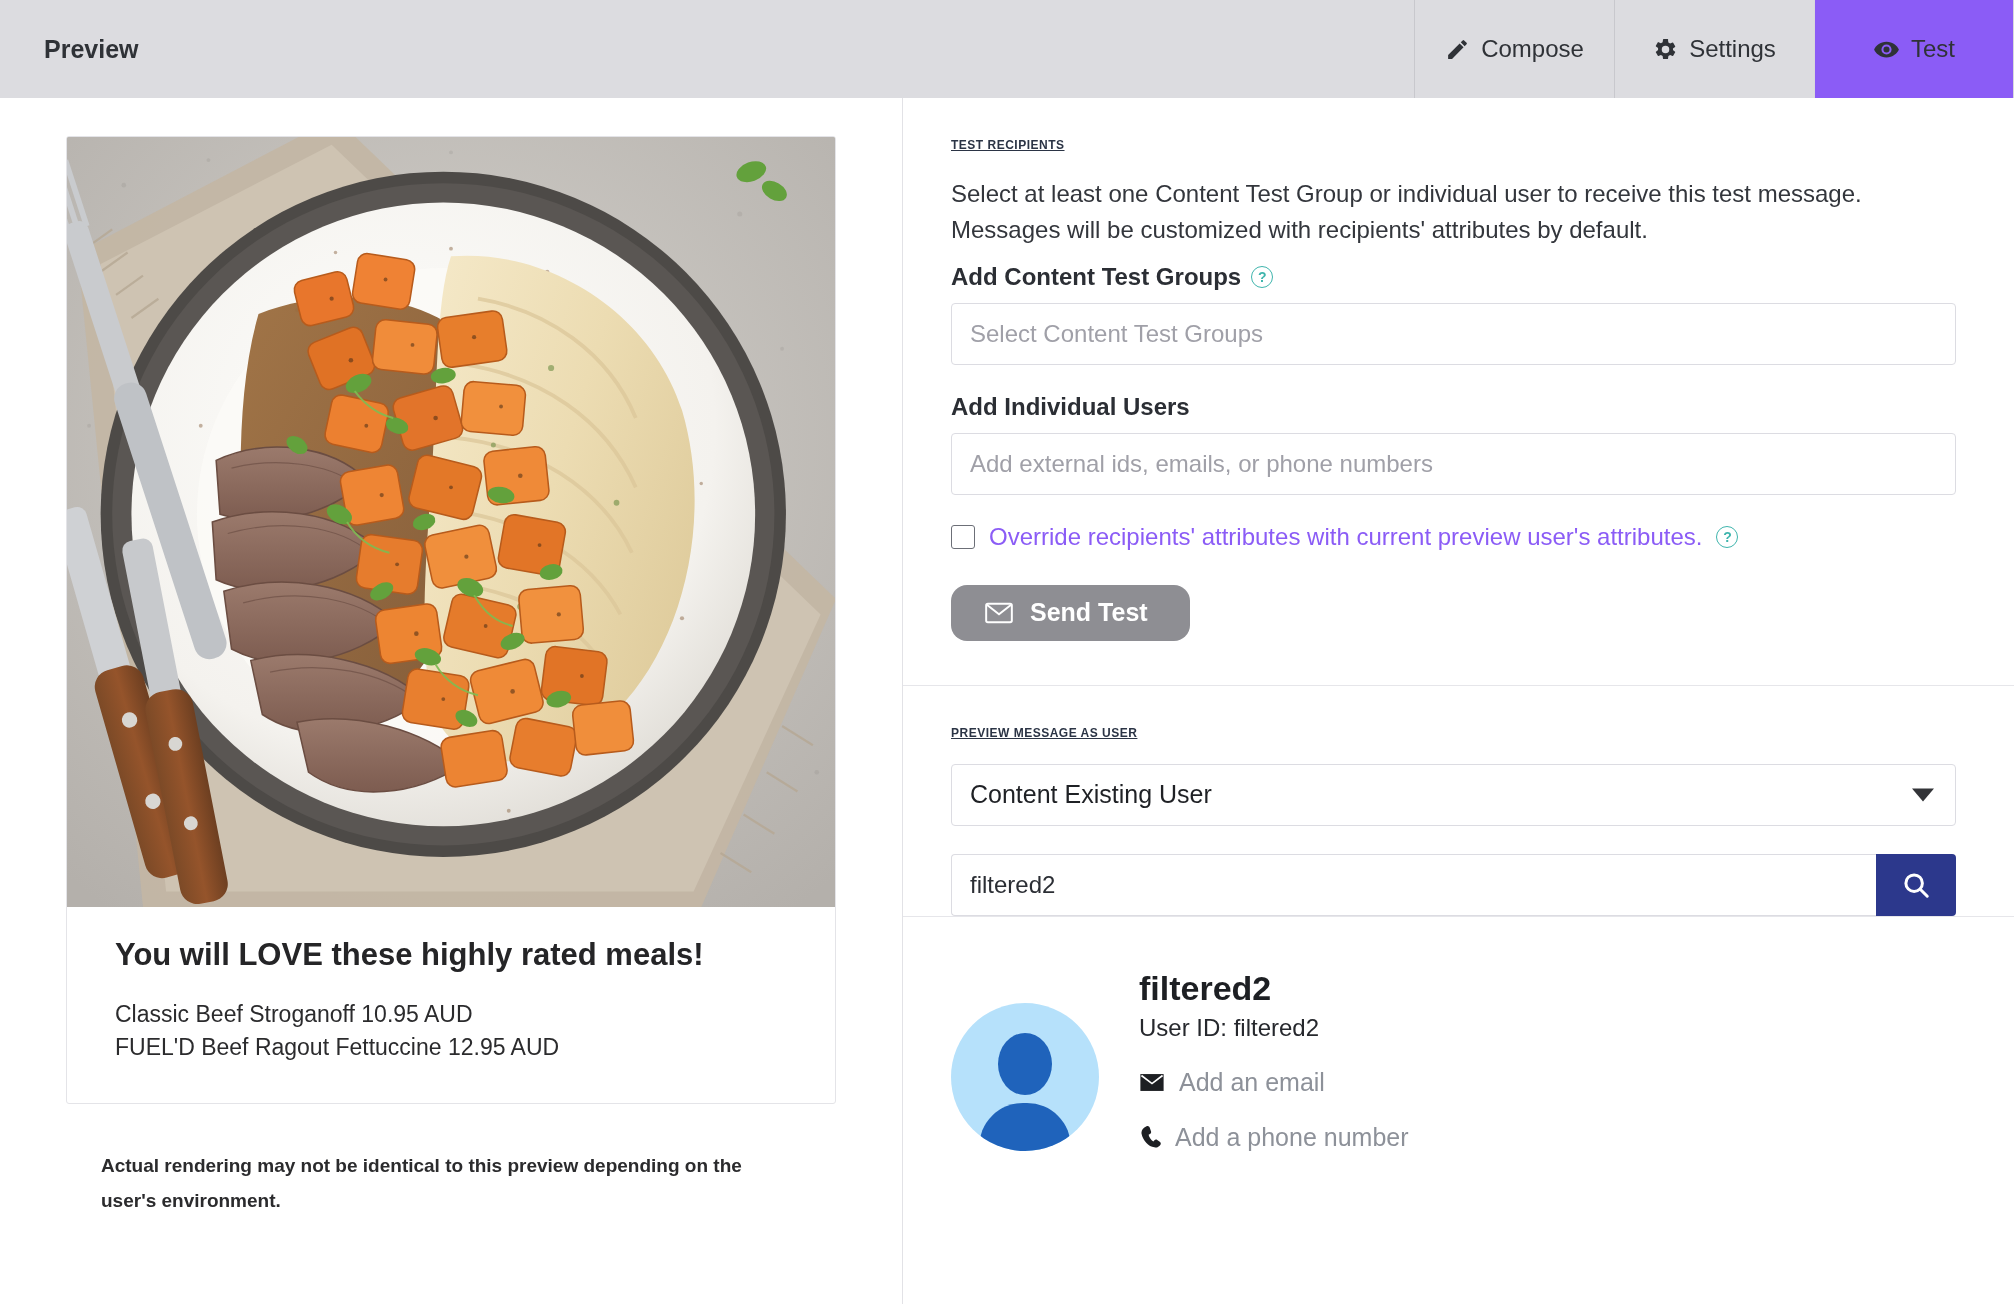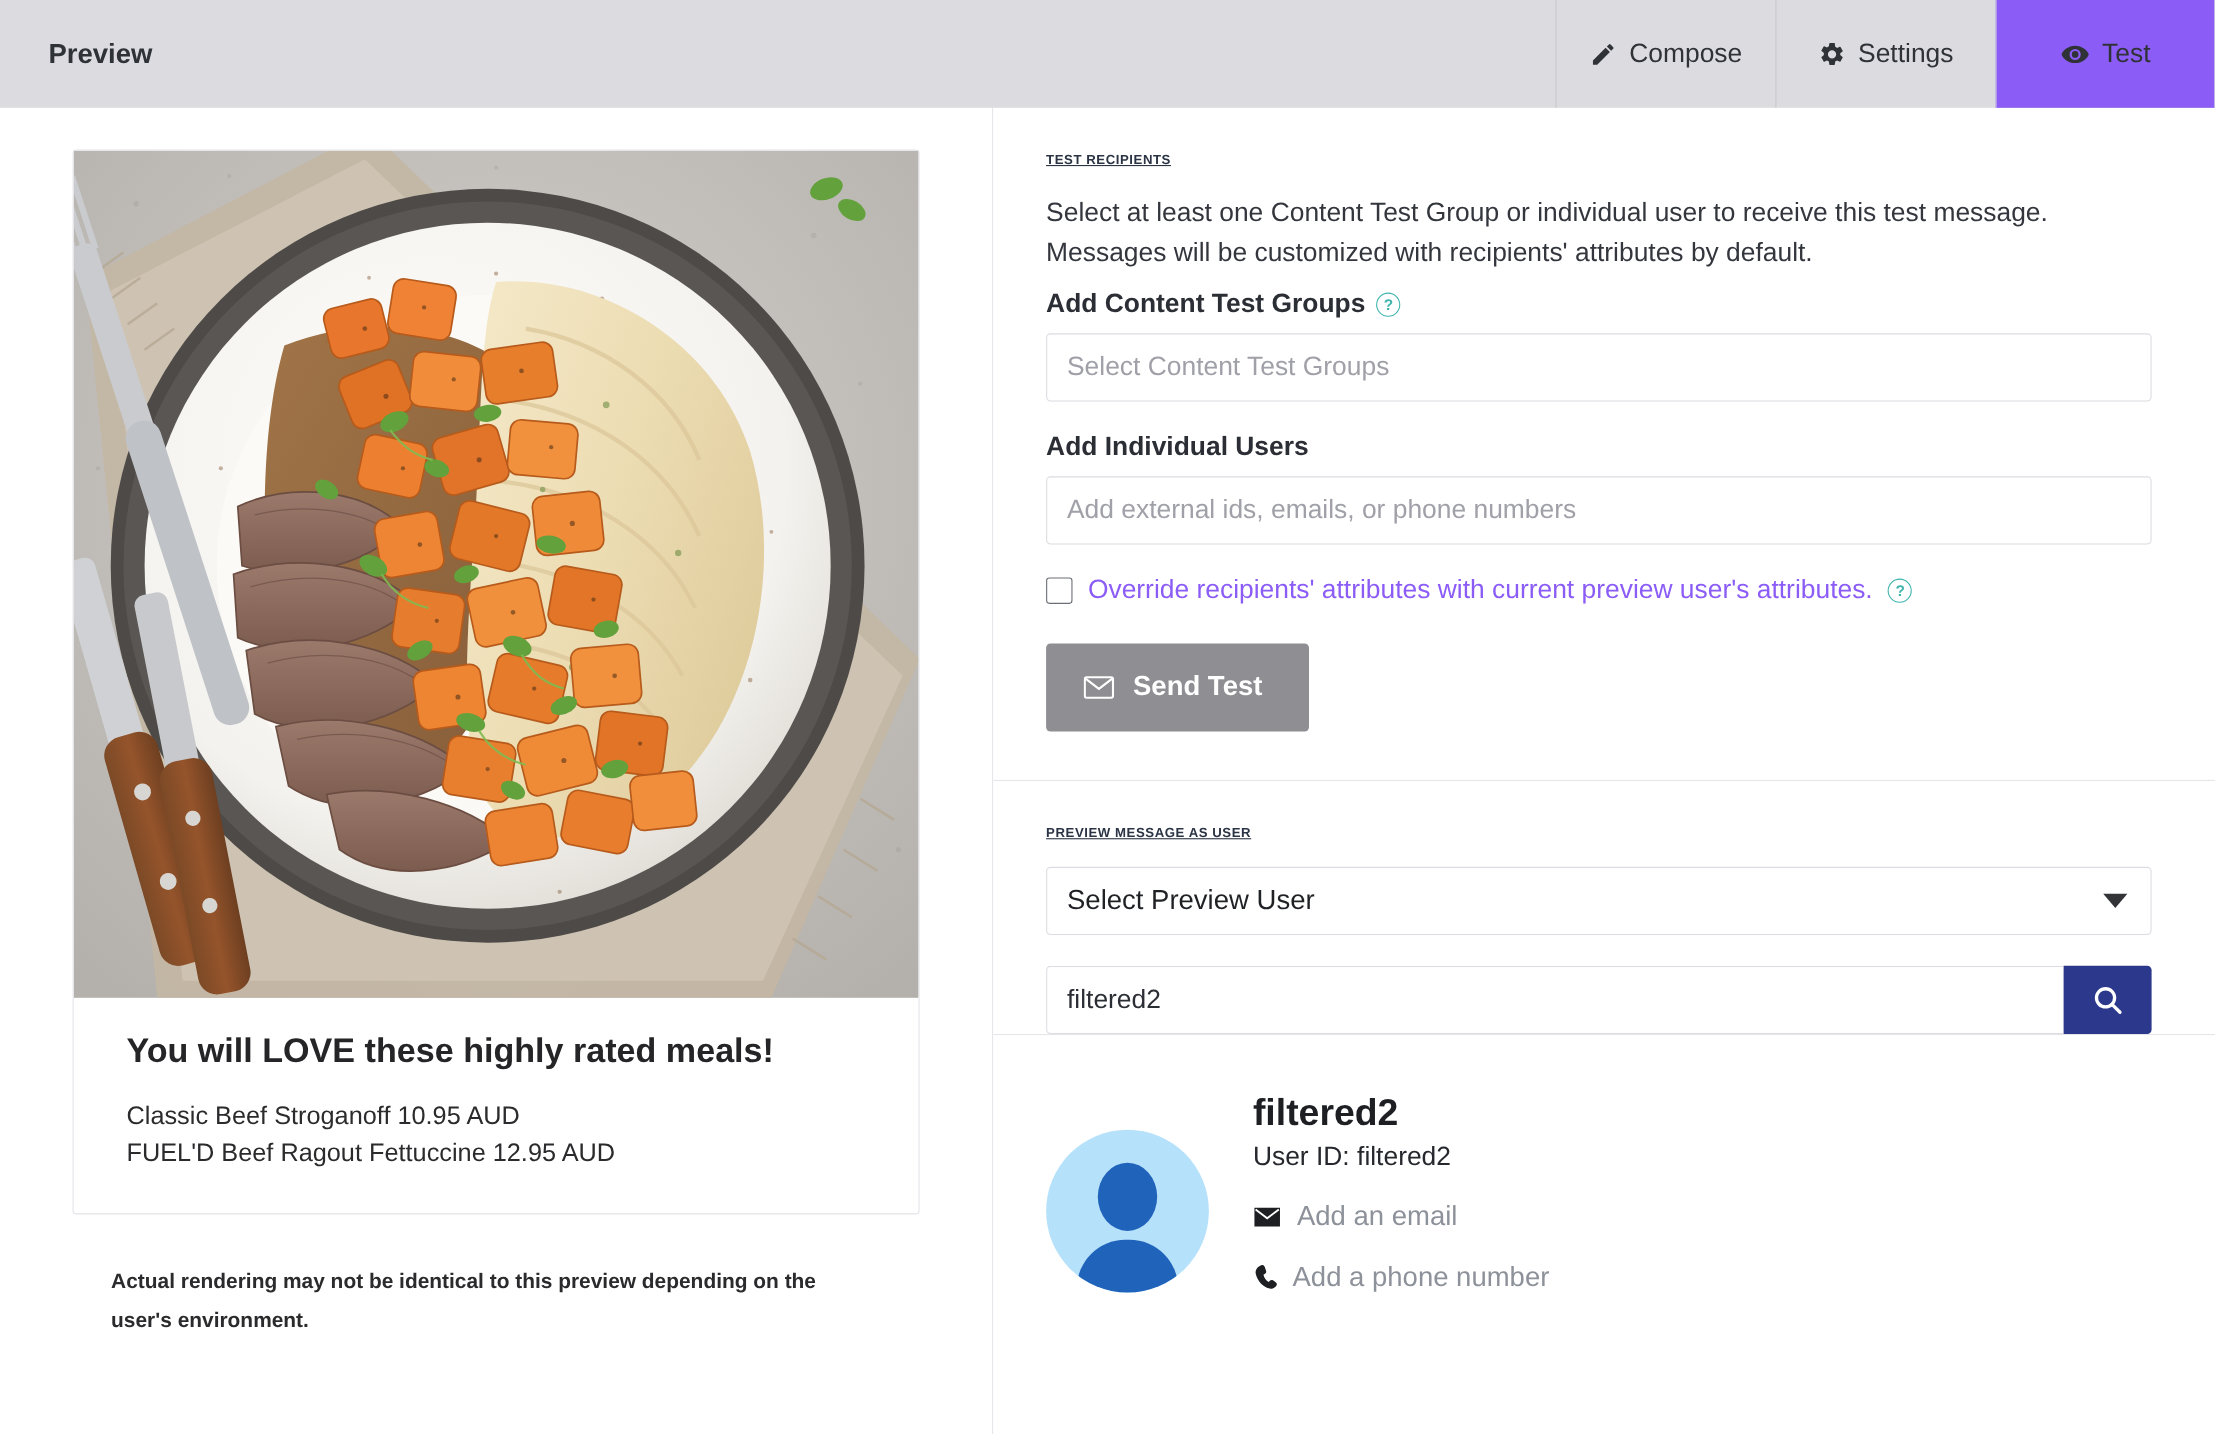--- a/index.html
+++ b/index.html
@@ -176,24 +176,24 @@
     background: #fff;
     cursor: pointer;
     flex: none;
   }
   .check-label {
     font-size: 24px;
     color: #8b5cf6;
   }
 
   .send-btn {
-    height: 80px;
+    height: 56px;
     background: #8e8e93;
     border: none;
-    border-radius: 4px;
+    border-radius: 16px;
     color: #fff;
     font-size: 25px;
     font-weight: bold;
     display: inline-flex;
     align-items: center;
     gap: 17px;
     padding: 0 42px 0 34px;
     cursor: pointer;
     font-family: "Liberation Sans", sans-serif;
     margin-bottom: 44px;
@@ -599,21 +599,21 @@
         </span>
         <span>Send Test</span>
       </button>
     </div>
 
     <div class="section">
       <div class="section-title">PREVIEW MESSAGE AS USER</div>
 
       <div class="select-wrap">
         <div class="select-box">
-          <span>Select Preview User</span>
+          <span>Content Existing User</span>
         </div>
         <span class="caret"></span>
       </div>
 
       <div class="search-row">
         <input class="text-input" type="text" value="filtered2" style="">
         <button class="search-btn">
           <span>
             <svg width="30" height="30" viewBox="0 0 24 24" fill="none" stroke="#ffffff" stroke-width="2.4" stroke-linecap="round">
               <circle cx="10.5" cy="10.5" r="6.6"></circle>

